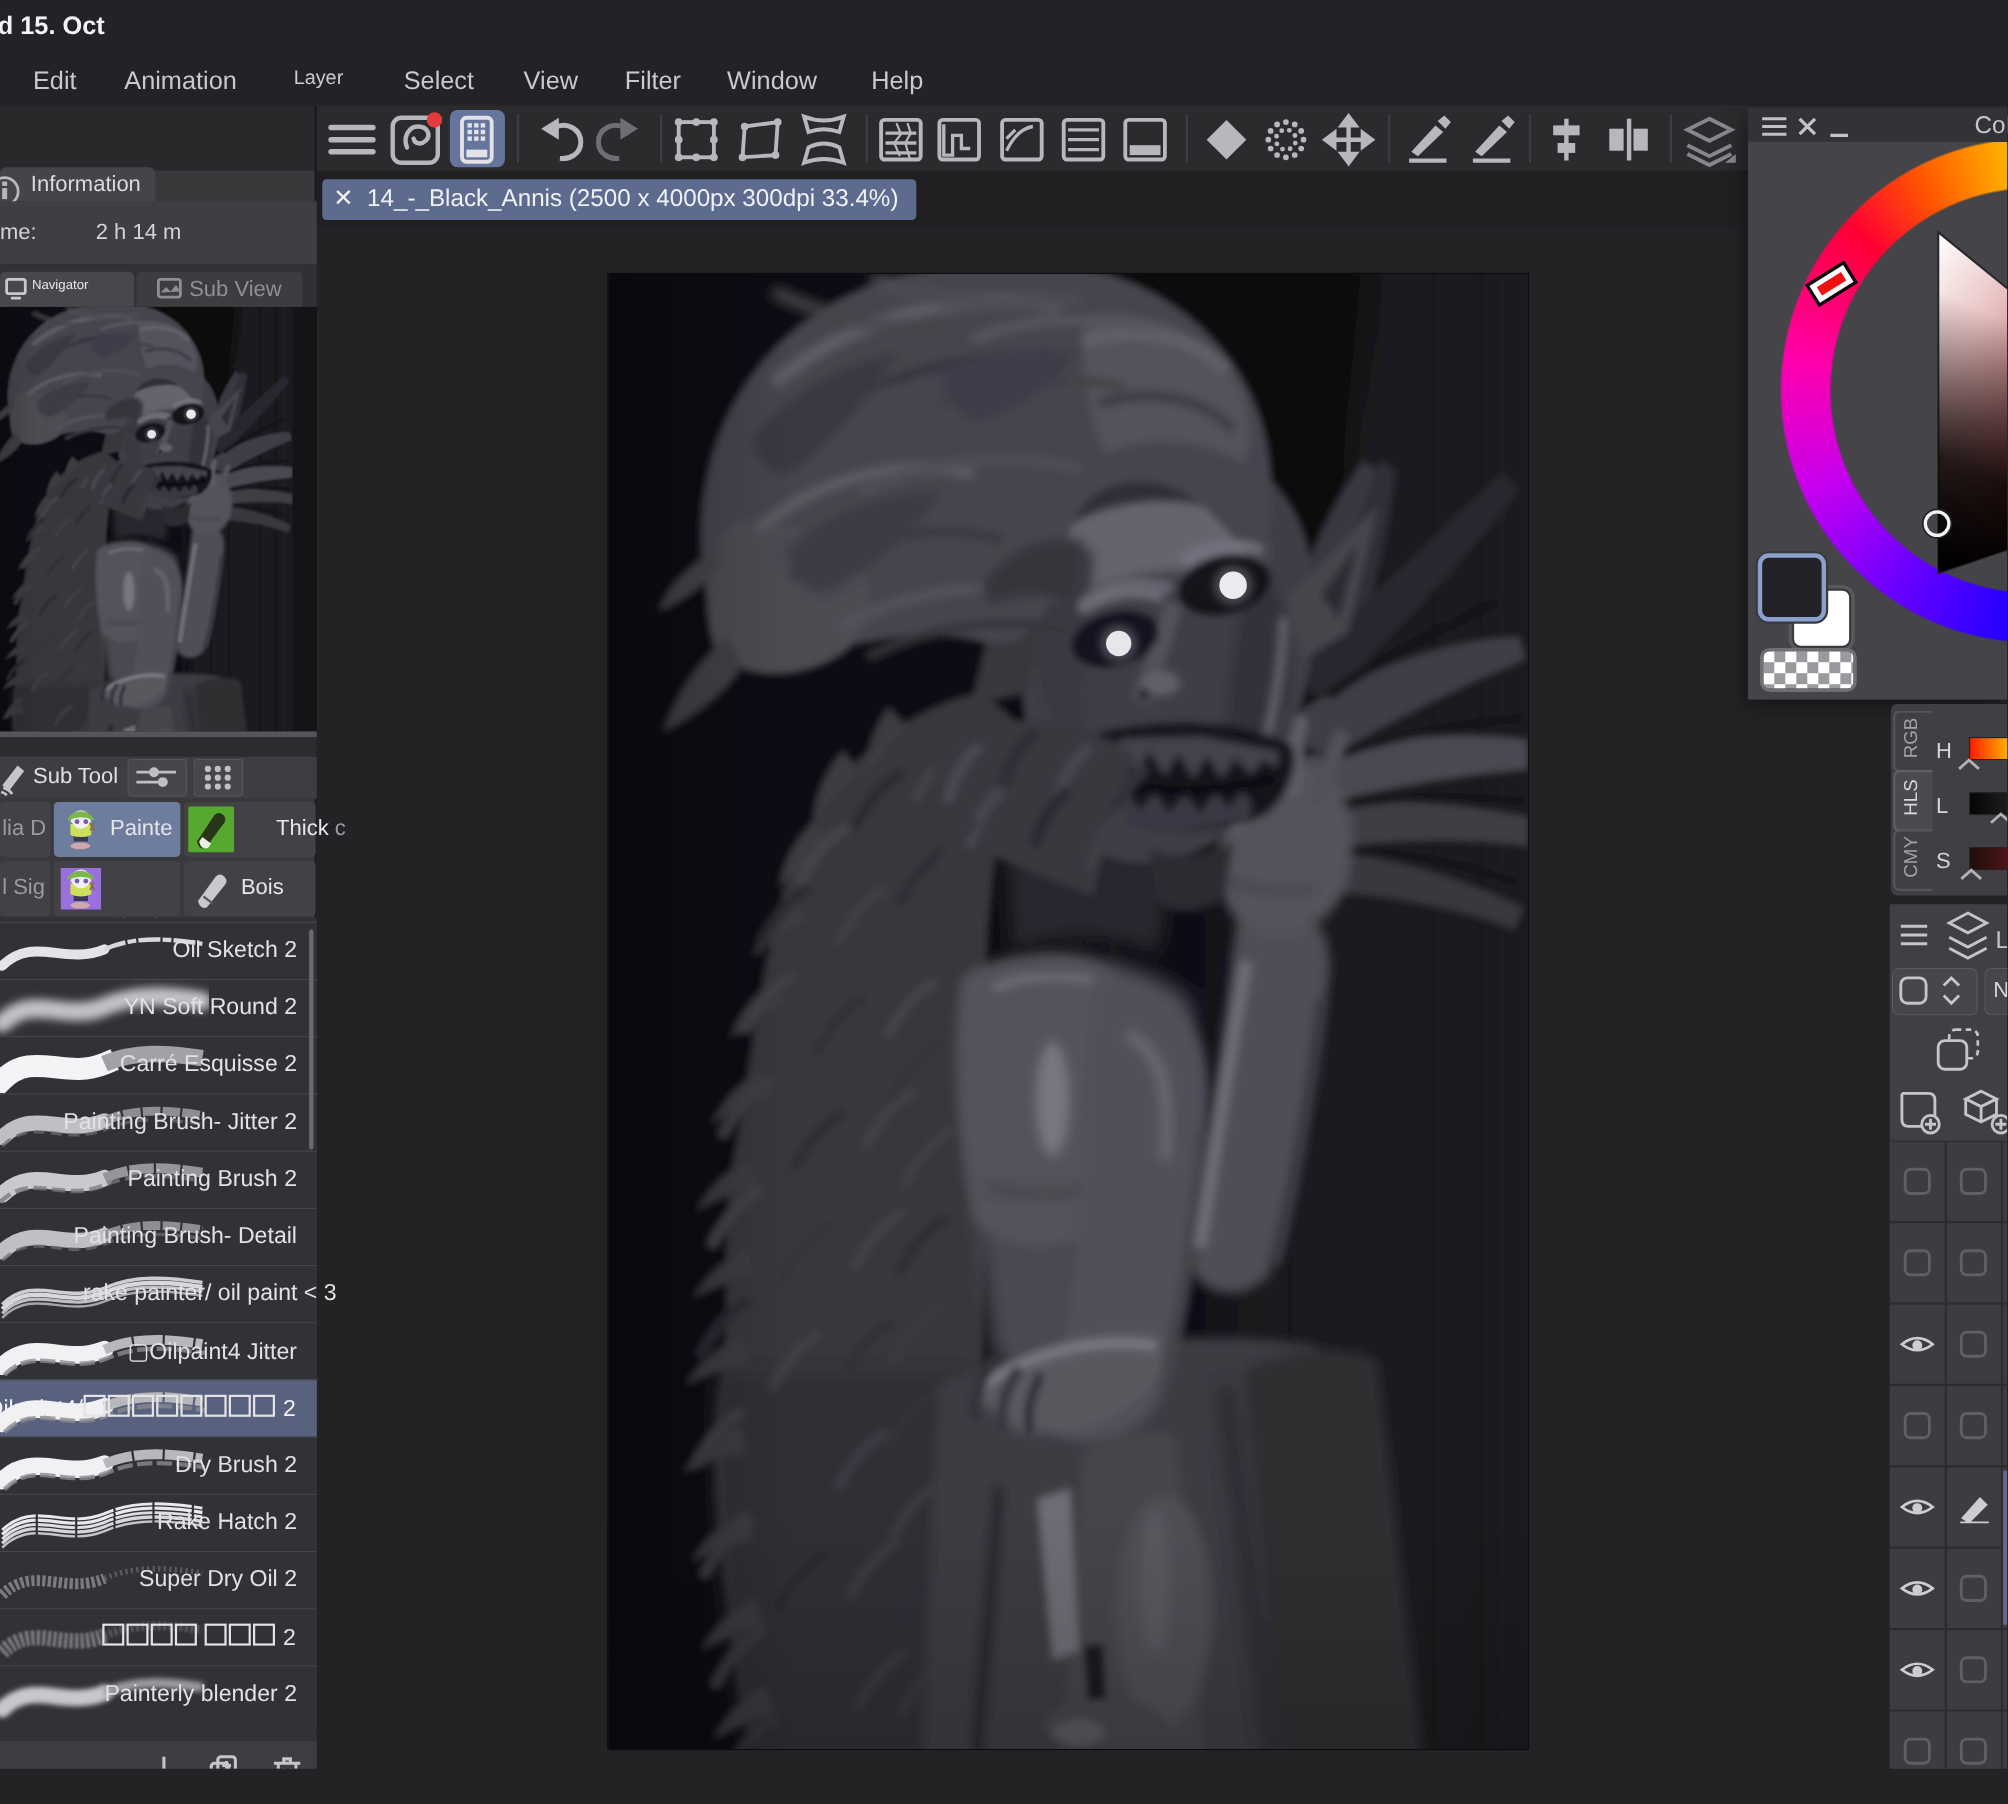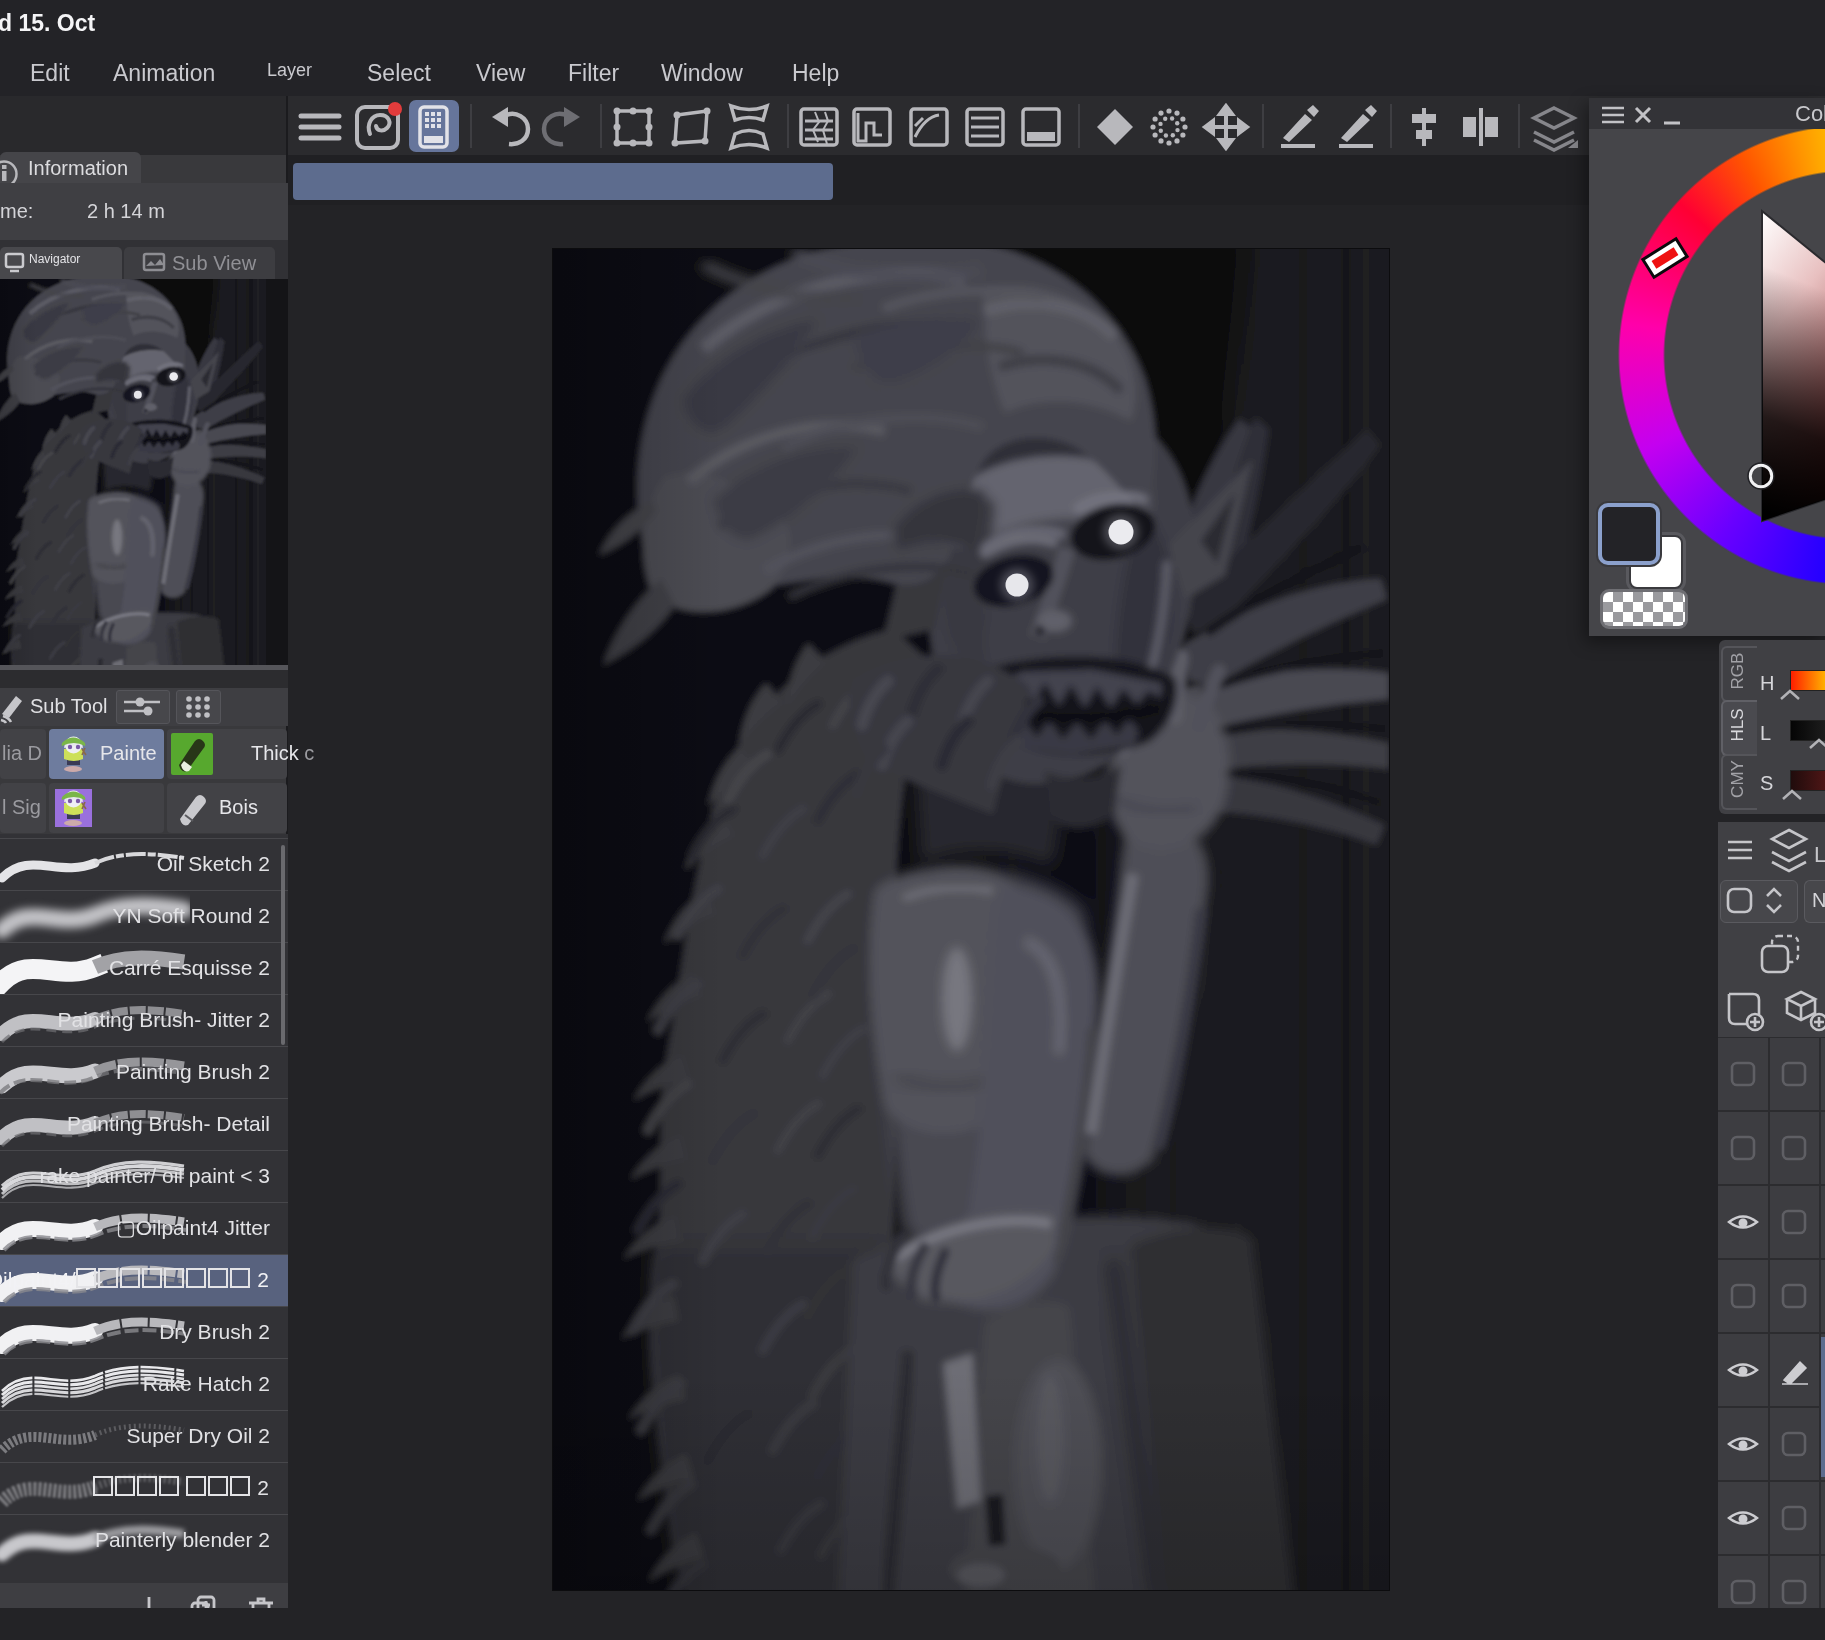--- a/index.html
+++ b/index.html
@@ -123,20 +123,21 @@
         <rect x="1463" y="21" width="13" height="20" fill="#b8b8bc" stroke="none"></rect>
         <rect x="1485" y="21" width="13" height="20" fill="#b8b8bc" stroke="none"></rect>
 </g>
 <g fill="none" stroke="#86868b" stroke-width="3.5">
 <path d="M1554,12 l20,10 -20,10 -20,-10 Z M1534,36 l20,10 20,-10 M1534,44 l20,10 20,-10"></path>
 </g>
       <path d="M1568,52 l10,0 0,-8 Z" fill="#86868b"></path>
 </svg>
 <div class="abs" style="left:288px;top:155px;width:1537px;height:50px;background:#202023;"></div>
 <div class="abs" style="left:293px;top:163px;width:540px;height:37px;background:#5d6c8e;border-radius:4px;"></div>
+<div class="abs" style="left:303px;top:167px;font-size:22px;color:#eef0f4;">✕&nbsp; 14_-_Black_Annis (2500 x 4000px 300dpi 33.4%)</div>
 <div class="abs" style="left:288px;top:205px;width:1537px;height:1423px;background:#232326;"></div>
 <div class="abs" style="left:0;top:1628px;width:1825px;height:12px;background:#1e1e21;"></div>
 <div class="abs" style="left:553px;top:249px;width:836px;height:1341px;box-shadow:0 0 0 1px #0c0c0e;">
 <svg width="836" height="1341" viewBox="0 0 836 1341" preserveAspectRatio="none">
 <defs>
 <filter id="pcb2" x="-20%" y="-20%" width="140%" height="140%">
             <feGaussianBlur stdDeviation="2"></feGaussianBlur>
           </filter>
 <filter id="pcb4" x="-20%" y="-20%" width="140%" height="140%">
             <feGaussianBlur stdDeviation="4"></feGaussianBlur>
@@ -763,21 +764,21 @@
 <path d="M2,40 C30,12 58,40 95,25 C122,13 152,15 184,20" stroke="#6e6e72" stroke-width="3" fill="none" transform="translate(0,8)" stroke-dasharray="10 6" opacity="0.7"></path>
 </svg>
 <div class="abs" style="left:0;top:1112px;width:270px;text-align:right;font-size:21px;color:#e2e2e5;white-space:nowrap;">Painting Brush- Detail</div>
 <div class="abs" style="left:0;top:1150px;width:288px;height:52px;background:#323236;border-top:1px solid #47474b;"></div>
 <svg class="abs" style="left:0;top:1150px" width="190" height="52" viewBox="0 0 190 52">
 <path d="M2,40 C30,12 58,40 95,25 C122,13 152,15 184,20" stroke="#d8d8db" stroke-width="3.2" fill="none" transform="translate(0,-4)" opacity="0.95"></path>
 <path d="M2,40 C30,12 58,40 95,25 C122,13 152,15 184,20" stroke="#d8d8db" stroke-width="4" fill="none" transform="translate(0,0)" opacity="1"></path>
 <path d="M2,40 C30,12 58,40 95,25 C122,13 152,15 184,20" stroke="#d8d8db" stroke-width="3" fill="none" transform="translate(0,4)" opacity="0.85"></path>
 <path d="M2,40 C30,12 58,40 95,25 C122,13 152,15 184,20" stroke="#d8d8db" stroke-width="2.2" fill="none" transform="translate(0,8)" opacity="0.7"></path>
 </svg>
-<div class="abs" style="left:0;top:1164px;width:270px;text-align:right;font-size:21px;color:#e2e2e5;white-space:nowrap;">rake painter/ oil paint &lt; 3</div>
+<div class="abs" style="left:0;top:1164px;width:270px;text-align:right;font-size:21px;color:#e2e2e5;white-space:nowrap;padding-left:36px;">rake painter/ oil paint &lt; 3</div>
 <div class="abs" style="left:0;top:1202px;width:288px;height:52px;background:#323236;border-top:1px solid #47474b;"></div>
 <svg class="abs" style="left:0;top:1202px" width="190" height="52" viewBox="0 0 190 52">
 <path d="M2,40 C30,12 58,40 95,25" stroke="#f1f1f3" stroke-width="16" fill="none" stroke-linecap="round"></path>
 <path d="M95,25 C122,13 152,15 184,20" stroke="#b8b8bc" stroke-width="9" fill="none" stroke-dasharray="26 2"></path>
 <path d="M2,40 C30,12 58,40 95,25 C122,13 152,15 184,20" stroke="#8a8a8e" stroke-width="4" fill="none" transform="translate(2,8)" stroke-dasharray="14 4" opacity="0.8"></path>
 </svg>
 <div class="abs" style="left:0;top:1216px;width:270px;text-align:right;font-size:21px;color:#e2e2e5;white-space:nowrap;">▢Oilpaint4 Jitter</div>
 <div class="abs" style="left:0;top:1254px;width:288px;height:52px;background:#58627e;border-top:1px solid #47474b;"></div>
 <svg class="abs" style="left:0;top:1254px" width="190" height="52" viewBox="0 0 190 52">
 <path d="M2,40 C30,12 58,40 95,25" stroke="#f1f1f3" stroke-width="16" fill="none" stroke-linecap="round"></path>

